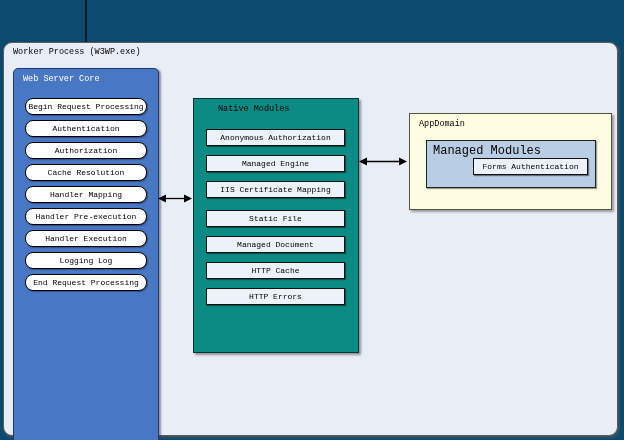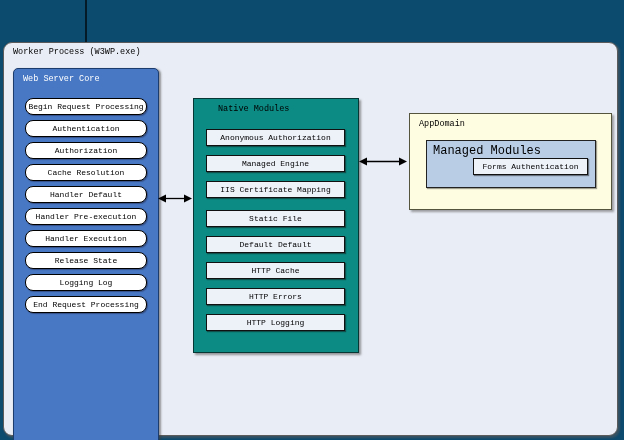--- a/index.html
+++ b/index.html
@@ -136,40 +136,38 @@
   <div class="abs worker-process">
     <div class="wp-label">Worker Process (W3WP.exe)</div>
 
     <div class="abs web-server-core">
       <div class="wsc-label">Web Server Core</div>
       <div class="wsc-items">
           <div class="pill">Begin Request Processing</div>
           <div class="pill">Authentication</div>
           <div class="pill">Authorization</div>
           <div class="pill">Cache Resolution</div>
-          <div class="pill">Handler Default</div>
+          <div class="pill">Handler Mapping</div>
           <div class="pill">Handler Pre-execution</div>
           <div class="pill">Handler Execution</div>
-          <div class="pill">Release State</div>
           <div class="pill">Logging Log</div>
           <div class="pill">End Request Processing</div>
         </div>
     </div>
 
     <div class="abs native-modules">
       <div class="nm-label">Native Modules</div>
       <div class="nm-items">
           <div class="module-item">Anonymous Authorization</div>
           <div class="module-item">Managed Engine</div>
           <div class="module-item">IIS Certificate Mapping</div>
           <div class="module-item">Static File</div>
-          <div class="module-item">Default Default</div>
+          <div class="module-item">Managed Document</div>
           <div class="module-item">HTTP Cache</div>
           <div class="module-item">HTTP Errors</div>
-          <div class="module-item">HTTP Logging</div>
         </div>
     </div>
 
     <div class="abs app-domain">
       <div class="ad-label">AppDomain</div>
       <div class="managed-modules">
         <div class="mm-label">Managed Modules</div>
         <div class="mm-items">
             <div class="module-item">Forms Authentication</div>
           </div>

